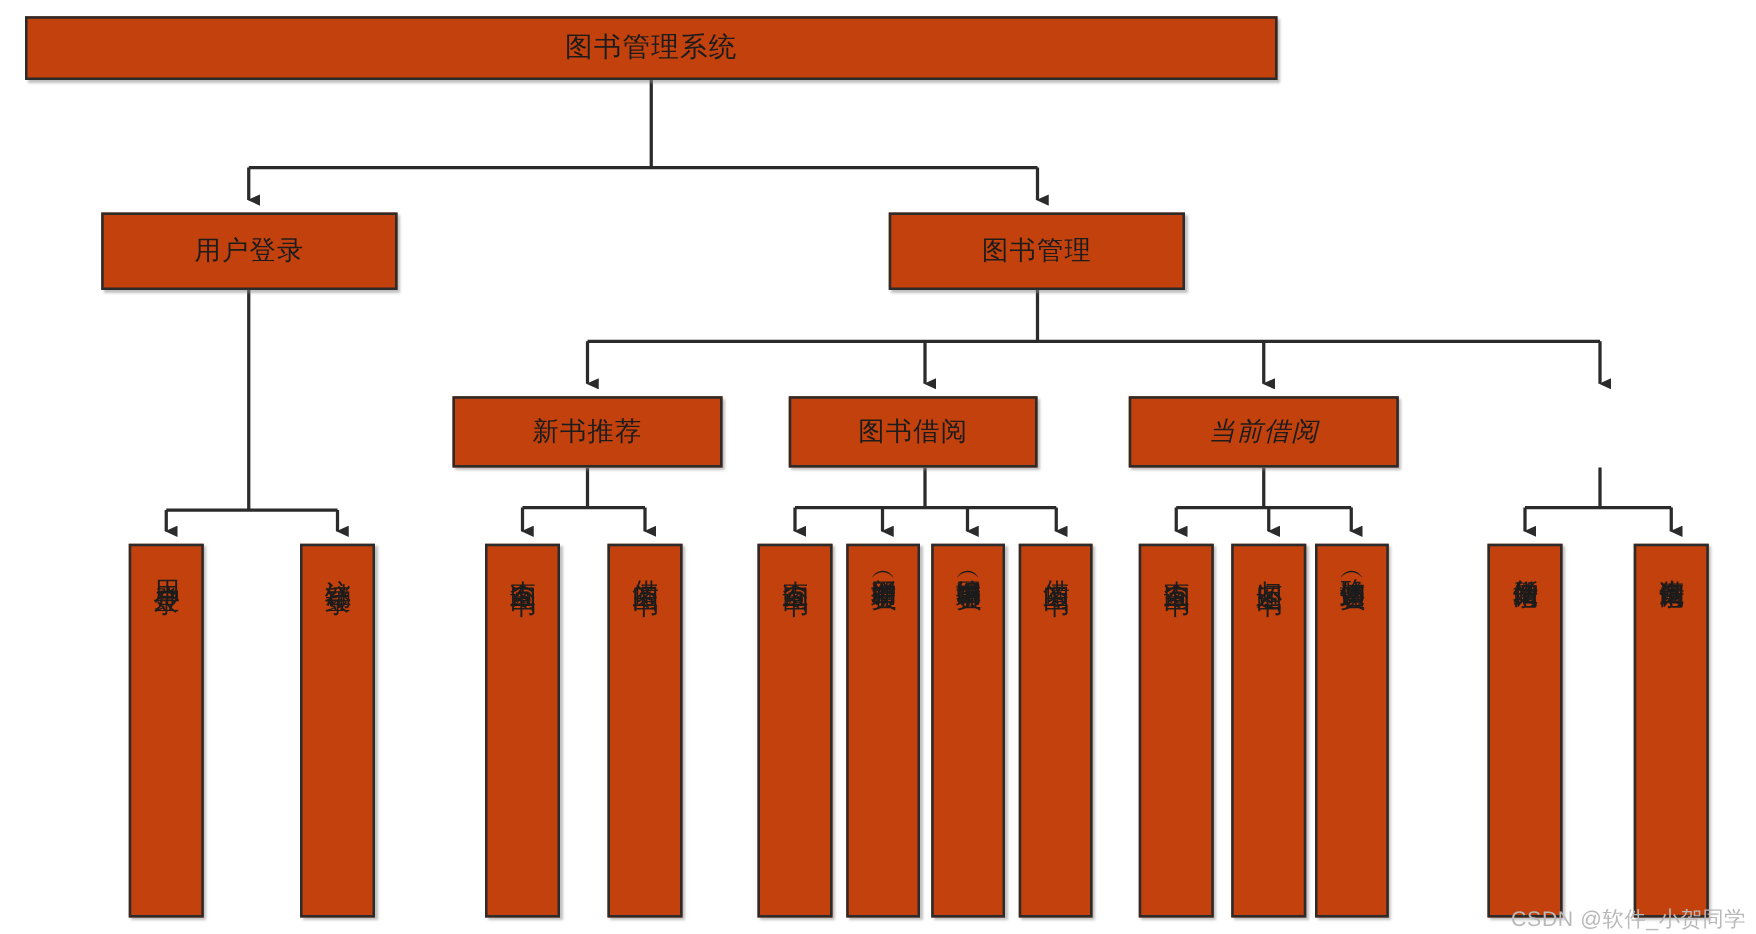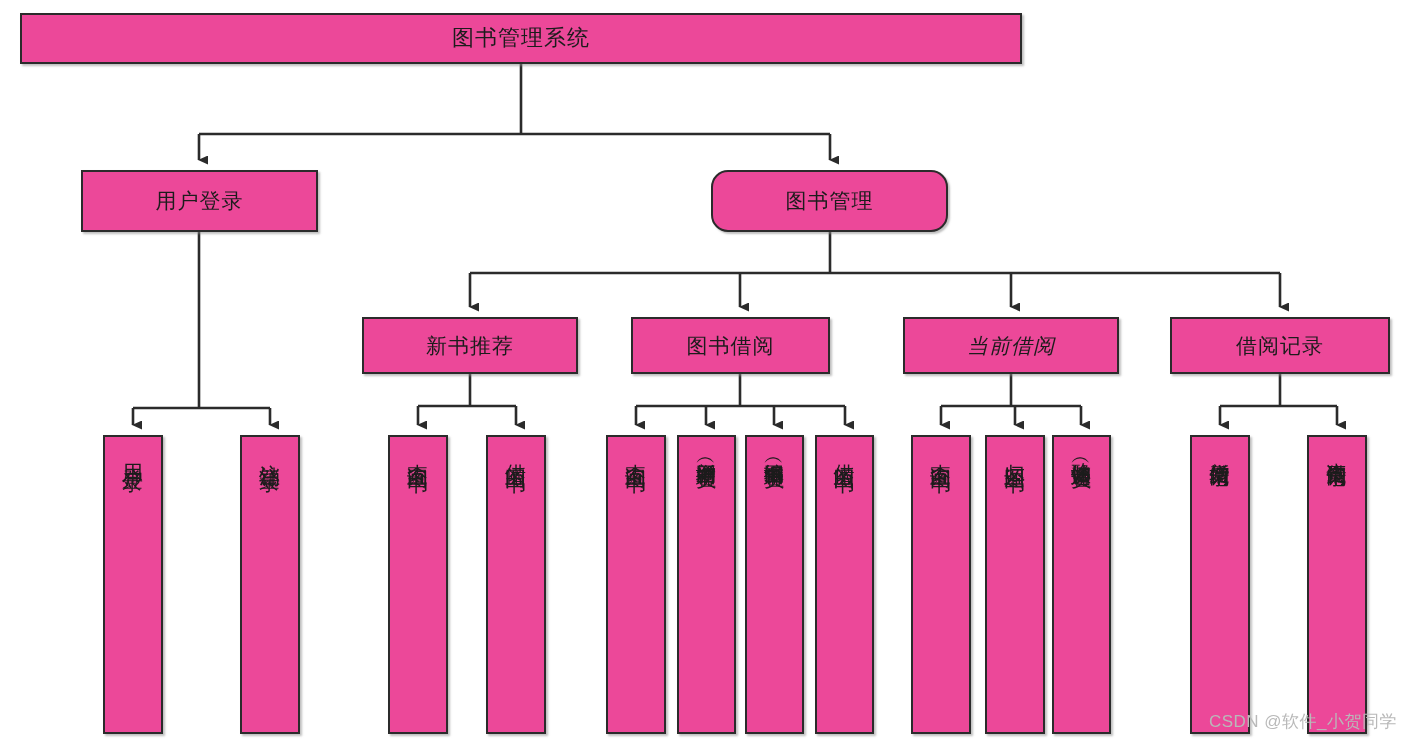--- a/index.html
+++ b/index.html
@@ -21,21 +21,21 @@
     position: absolute;
     left: 0;
     top: 0;
     width: 1405px;
     height: 747px;
     pointer-events: none;
   }
   .node {
     position: absolute;
     box-sizing: border-box;
-    background: #ec4899;
+    background: #c2410c;
     border: 2px solid #2b2b2b;
     display: flex;
     align-items: center;
     justify-content: center;
     box-shadow: 2px 2px 2px rgba(140,140,140,0.55);
   }
   .node-label {
     color: #1c1c1c;
     font-size: 21px;
     line-height: 1.12;
@@ -54,21 +54,21 @@
     text-orientation: upright;
     font-size: 21px;
     letter-spacing: 3px;
     line-height: 1.1;
     white-space: nowrap;
   }
   .node.leaf.tall-text .node-label { font-size: 20px; letter-spacing: 1px; }
   .watermark {
     position: absolute;
     right: 8px;
-    bottom: 14px;
+    bottom: 0;
     color: #b9b9b9;
     font-size: 17px;
     letter-spacing: 0.5px;
     white-space: nowrap;
   }
 </style>
 </head>
 <body>
 
 <div id="canvas">
@@ -123,35 +123,32 @@
     </g>
   </svg>
 
   <div class="node root" style="left:20px; top:13px; width:1002px; height:51px;">
     <span class="node-label">图书管理系统</span>
   </div>
 
   <div class="node" style="left:81px; top:170px; width:237px; height:62px;">
     <span class="node-label">用户登录</span>
   </div>
-  <div class="node" style="left:711px; top:170px; width:237px; height:62px;border-radius:17px;">
+  <div class="node" style="left:711px; top:170px; width:237px; height:62px;">
     <span class="node-label">图书管理</span>
   </div>
 
   <div class="node" style="left:362px; top:317px; width:216px; height:57px;">
     <span class="node-label">新书推荐</span>
   </div>
   <div class="node" style="left:631px; top:317px; width:199px; height:57px;">
     <span class="node-label">图书借阅</span>
   </div>
   <div class="node" style="left:903px; top:317px; width:216px; height:57px;font-style:italic;">
     <span class="node-label">当前借阅</span>
-  </div>
-  <div class="node" style="left:1170px; top:317px; width:220px; height:57px;">
-    <span class="node-label">借阅记录</span>
   </div>
 
   <div class="node leaf" style="left:103px; top:435px; width:60px; height:299px;">
     <span class="node-label">用户登录</span>
   </div>
   <div class="node leaf" style="left:240px; top:435px; width:60px; height:299px;">
     <span class="node-label">注销登录</span>
   </div>
   <div class="node leaf" style="left:388px; top:435px; width:60px; height:299px;">
     <span class="node-label">查询图书</span>

